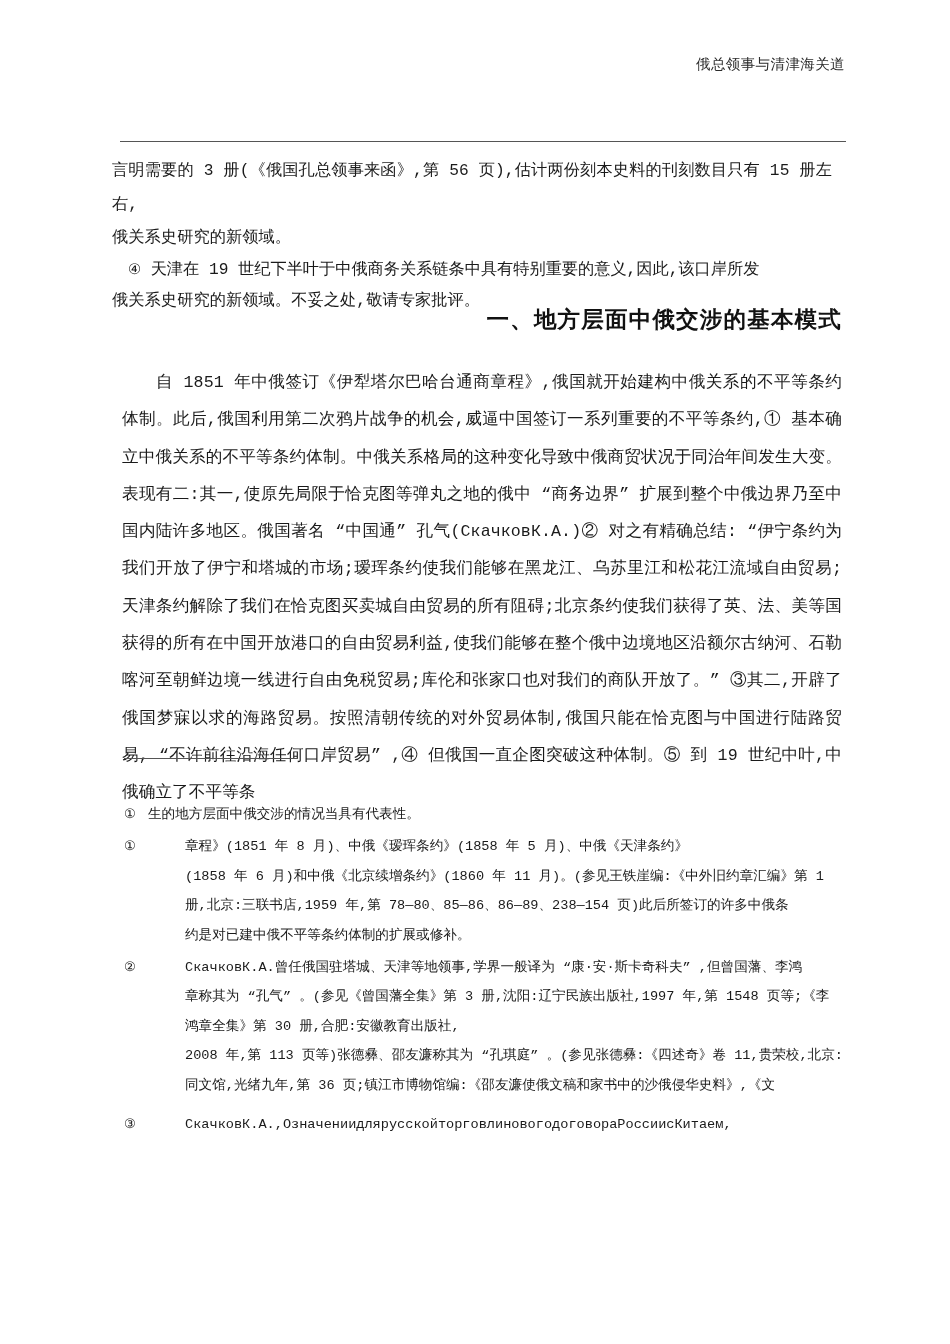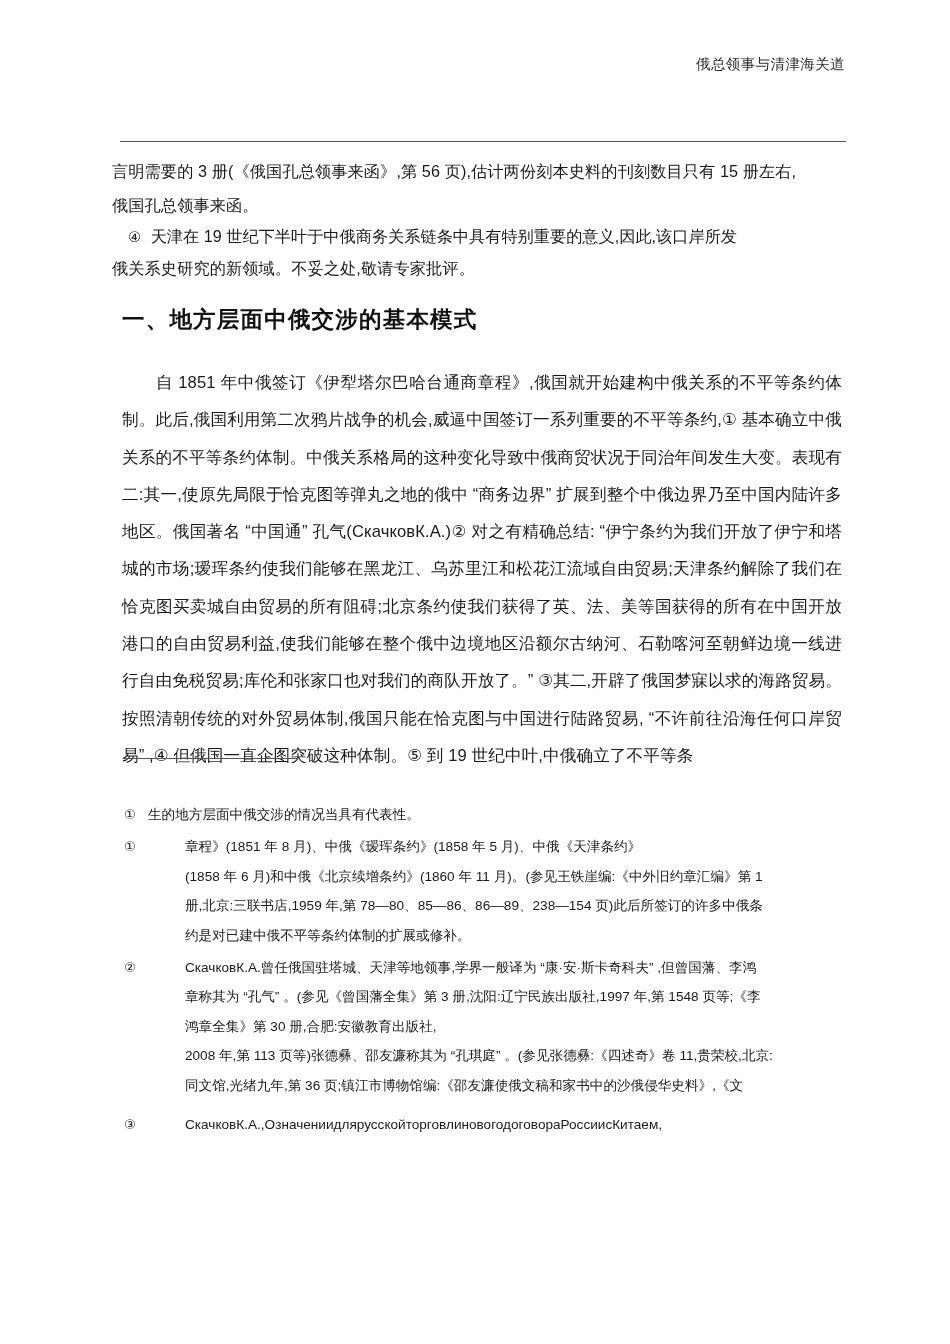--- a/index.html
+++ b/index.html
@@ -13,20 +13,21 @@
     position: relative;
     font-family: "Liberation Sans", "DejaVu Sans", sans-serif;
     color: #1a1a1a;
     overflow: hidden;
   }
   .page {
     position: relative;
     width: 950px;
     height: 1260px;
     box-sizing: border-box;
+    font-family: Liberation Mono, monospace;
   }
 
   
   .running-head {
     position: absolute;
     top: 55px;
     left: 0;
     width: 845px;
     text-align: right;
     font-size: 14.5px;
@@ -83,21 +84,21 @@
     text-align: left;
     font-size: 14.6px;
   }
 
   
   .section-heading {
     position: absolute;
     left: 122px;
     top: 304px;
     width: 720px;
-    text-align: left;
+    text-align: right;
     font-size: 22.5px;
     font-weight: 700;
     letter-spacing: 1.2px;
     color: #111111;
   }
 
   
   .body-block-2 {
     position: absolute;
     left: 122px;
@@ -155,21 +156,21 @@
 <body>
 
 <div class="page">
 
   <div class="running-head">俄总领事与清津海关道</div>
 
   <div class="rule-top"></div>
 
   <div class="body-block">
     <p class="para"><span>言明需要的 3 册(《俄国孔总领事来函》,第 56 页),估计两份刻本史料的刊刻数目只有 15 册左右,</span></p>
-    <p class="para"><span>俄国孔总领事来函。</span></p>
+    <p class="para"><span>俄关系史研究的新领域。</span></p>
     <p class="marker-line"><span class="mk">④</span><span>天津在 19 世纪下半叶于中俄商务关系链条中具有特别重要的意义,因此,该口岸所发</span></p>
     <p class="para"><span>俄关系史研究的新领域。不妥之处,敬请专家批评。</span></p>
   </div>
 
   <div class="section-heading">一、地方层面中俄交涉的基本模式</div>
 
   <div class="body-block-2">
     <p class="para indent-1">自 1851 年中俄签订《伊犁塔尔巴哈台通商章程》,俄国就开始建构中俄关系的不平等条约体制。此后,俄国利用第二次鸦片战争的机会,威逼中国签订一系列重要的不平等条约,① 基本确立中俄关系的不平等条约体制。中俄关系格局的这种变化导致中俄商贸状况于同治年间发生大变。表现有二:其一,使原先局限于恰克图等弹丸之地的俄中 “商务边界” 扩展到整个中俄边界乃至中国内陆许多地区。俄国著名 “中国通” 孔气(СкачковК.А.)② 对之有精确总结: “伊宁条约为我们开放了伊宁和塔城的市场;瑷珲条约使我们能够在黑龙江、乌苏里江和松花江流域自由贸易;天津条约解除了我们在恰克图买卖城自由贸易的所有阻碍;北京条约使我们获得了英、法、美等国获得的所有在中国开放港口的自由贸易利益,使我们能够在整个俄中边境地区沿额尔古纳河、石勒喀河至朝鲜边境一线进行自由免税贸易;库伦和张家口也对我们的商队开放了。” ③其二,开辟了俄国梦寐以求的海路贸易。按照清朝传统的对外贸易体制,俄国只能在恰克图与中国进行陆路贸易, “不许前往沿海任何口岸贸易” ,④ 但俄国一直企图突破这种体制。⑤ 到 19 世纪中叶,中俄确立了不平等条</p>
   </div>
 

